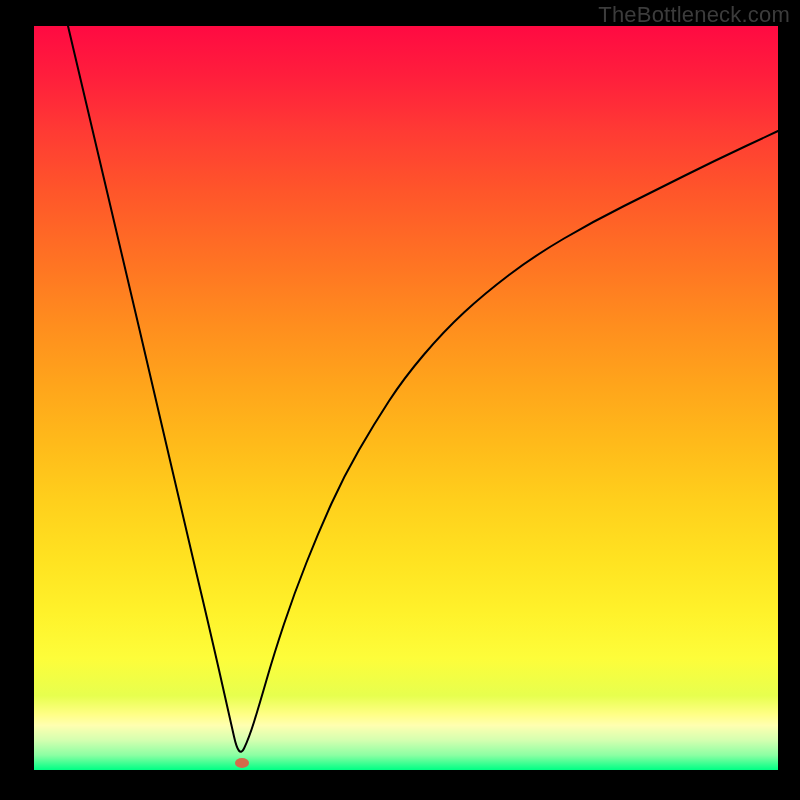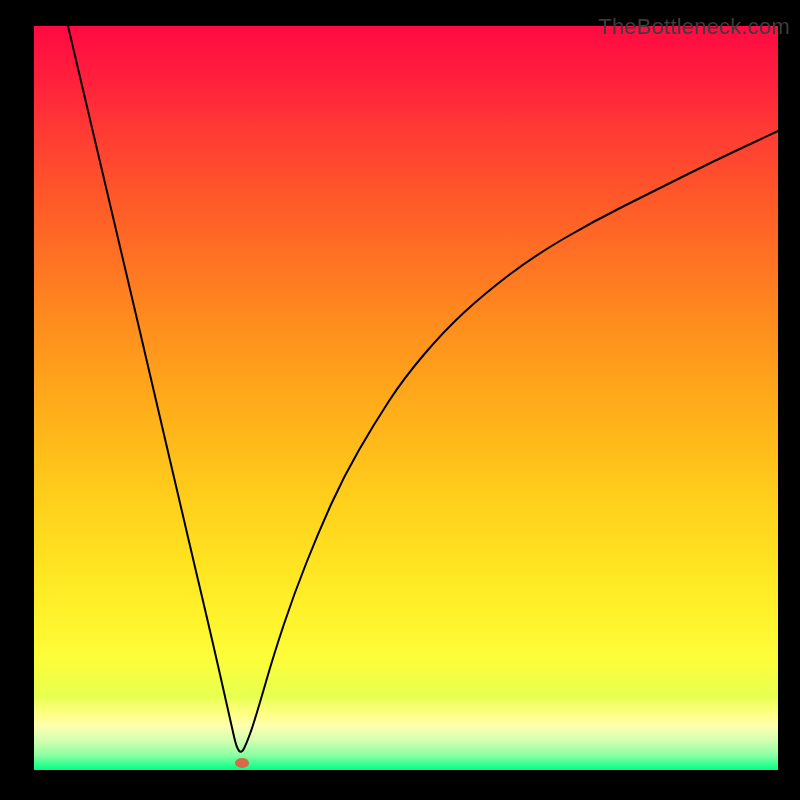--- a/index.html
+++ b/index.html
@@ -12,21 +12,21 @@
     overflow: hidden;
   }
   .frame {
     position: relative;
     width: 800px;
     height: 800px;
     background: #000;
   }
   .watermark {
     position: absolute;
-    top: 14px;
+    top: 2px;
     right: 10px;
     color: #3c3c3c;
     font-size: 22px;
     font-weight: 500;
     letter-spacing: 0.2px;
     z-index: 50;
   }
   .plot-area {
     position: absolute;
     left: 34px;

